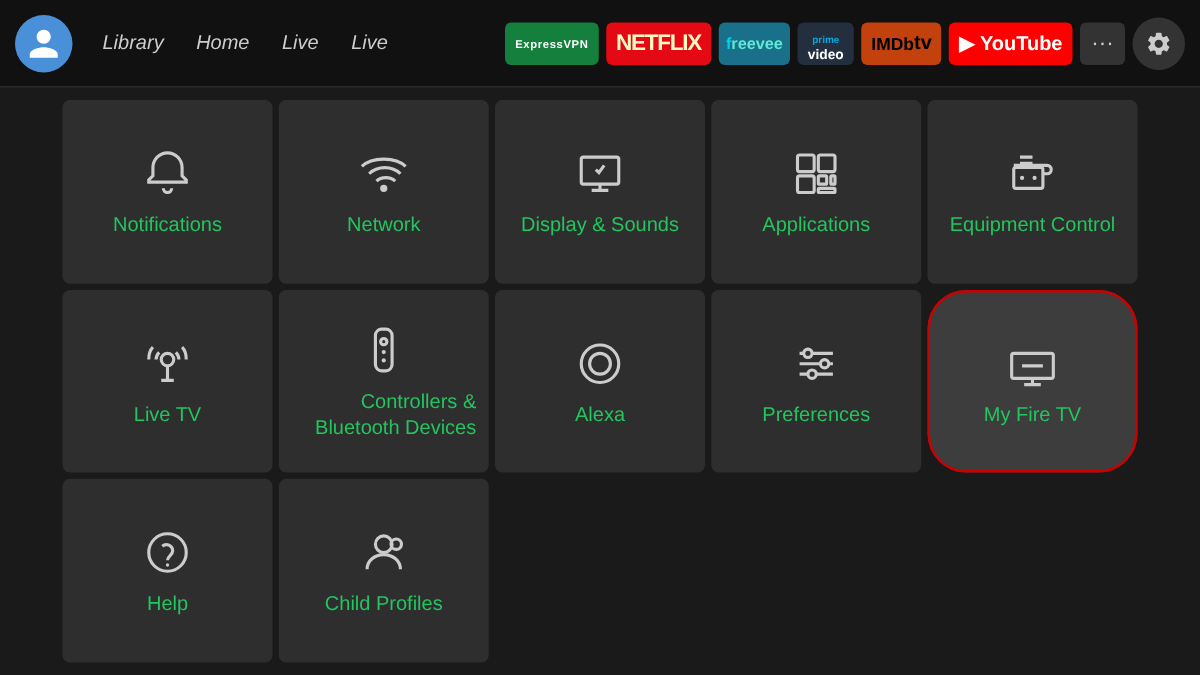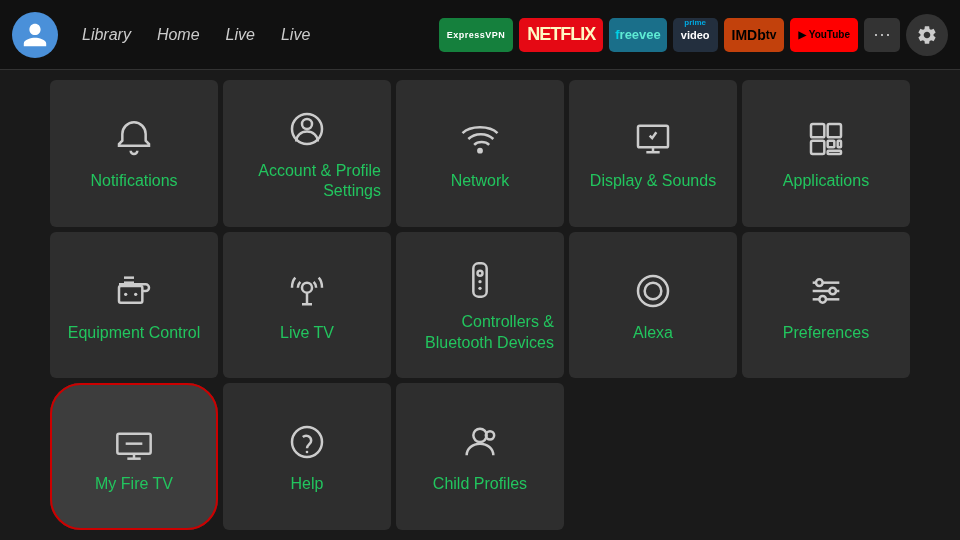--- a/index.html
+++ b/index.html
@@ -57,21 +57,21 @@
       font-size: 11px;
       font-weight: bold;
       padding: 0 8px;
       cursor: pointer;
     }
     .app-expressvpn { background: #15803d; color: #fff; font-size: 9px; letter-spacing: 0.5px; }
     .app-netflix { background: #e50914; color: #fef9c3; font-size: 18px; font-weight: 900; letter-spacing: -1px; }
     .app-freevee { background: #00a8e0; color: #fff; font-size: 11px; }
     .app-prime { background: #232f3e; color: #00a8e0; font-size: 9px; line-height: 1.2; text-align: center; }
     .app-imdb { background: #c2410c; color: #000; font-size: 14px; font-weight: 900; }
-    .app-youtube { background: #ff0000; color: #000000; font-size: 10px; font-weight: bold; }
+    .app-youtube { background: #ff0000; color: #ffffff; font-size: 16px; font-weight: bold; }
     .nav-more {
       width: 36px; height: 34px;
       background: #333;
       border-radius: 5px;
       display: flex; align-items: center; justify-content: center;
       cursor: pointer;
       font-size: 18px; color: #ccc;
     }
     .nav-settings {
       width: 42px; height: 42px;
@@ -146,24 +146,24 @@
     <span class="nav-link">Live</span>
   </div>
 
   <div class="nav-apps">
     <div class="app-badge app-expressvpn">ExpressVPN</div>
     <div class="app-badge app-netflix">NETFLIX</div>
     <div class="app-badge app-freevee" style="background:#1a6f8a; font-size:13px; font-weight:bold; height:34px; padding:0 6px;">
       <span style="color:#00d0e7;">f</span>
         <span style="color:#5eead4;">reevee</span>
     </div>
-    <div class="app-badge app-prime" style="height:34px; display:flex; align-items:flex-start; justify-content:center;">
+    <div class="app-badge app-prime" style="height:34px; display:flex; align-items:flex-end; justify-content:center;">
       <span style="font-size:8px; line-height:1.3; text-align:center; color:#00a8e0;">prime<br><span style="color:#fff; font-size:11px;">video</span></span>
     </div>
-    <div class="app-badge app-imdb">IMDb <span style="font-size:12px; font-weight:900;">tv</span></div>
+    <div class="app-badge app-imdb">IMDb <span style="font-size:16px; font-weight:900;">tv</span></div>
     <div class="app-badge app-youtube">▶ YouTube</div>
     <div class="nav-more">···</div>
     <div class="nav-settings">
       <svg width="22" height="22" viewBox="0 0 24 24" fill="#ccc">
         <path d="M19.14 12.94c.04-.3.06-.61.06-.94 0-.32-.02-.64-.07-.94l2.03-1.58c.18-.14.23-.41.12-.61l-1.92-3.32c-.12-.22-.37-.29-.59-.22l-2.39.96c-.5-.38-1.03-.7-1.62-.94l-.36-2.54c-.04-.24-.24-.41-.48-.41h-3.84c-.24 0-.43.17-.47.41l-.36 2.54c-.59.24-1.13.57-1.62.94l-2.39-.96c-.22-.08-.47 0-.59.22L2.74 8.87c-.12.21-.08.47.12.61l2.03 1.58c-.05.3-.09.63-.09.94s.02.64.07.94l-2.03 1.58c-.18.14-.23.41-.12.61l1.92 3.32c.12.22.37.29.59.22l2.39-.96c.5.38 1.03.7 1.62.94l.36 2.54c.05.24.24.41.48.41h3.84c.24 0 .44-.17.47-.41l.36-2.54c.59-.24 1.13-.56 1.62-.94l2.39.96c.22.08.47 0 .59-.22l1.92-3.32c.12-.22.07-.47-.12-.61l-2.01-1.58zM12 15.6c-1.98 0-3.6-1.62-3.6-3.6s1.62-3.6 3.6-3.6 3.6 1.62 3.6 3.6-1.62 3.6-3.6 3.6z"></path>
       </svg>
     </div>
   </div>
 </nav>
 
@@ -173,30 +173,20 @@
     <div class="settings-tile">
       <div class="tile-icon">
         <svg viewBox="0 0 24 24" stroke="#ccc" stroke-width="1.5" fill="none">
           <path d="M12 2a7 7 0 00-7 7v4l-2 2v1h18v-1l-2-2V9a7 7 0 00-7-7z"></path>
           <path d="M10 19a2 2 0 004 0"></path>
         </svg>
       </div>
       <span class="tile-label">Notifications</span>
     </div>
 
-    <div class="settings-tile">
-      <div class="tile-icon">
-        <svg viewBox="0 0 24 24" stroke="#ccc" stroke-width="1.5" fill="none">
-          <circle cx="12" cy="12" r="9"></circle>
-          <circle cx="12" cy="9" r="3"></circle>
-          <path d="M5.5 19.5c0-3.5 2.9-6 6.5-6s6.5 2.5 6.5 6"></path>
-        </svg>
-      </div>
-      <span class="tile-label">Account &amp; Profile Settings</span>
-    </div>
 
     <div class="settings-tile">
       <div class="tile-icon">
         <svg viewBox="0 0 24 24" stroke="#ccc" stroke-width="1.5" fill="none">
           <path d="M1.5 8.5C6.2 3.8 17.8 3.8 22.5 8.5"></path>
           <path d="M5 12c3.9-3.9 11.1-3.9 15 0"></path>
           <path d="M8.5 15.5c2.2-2.2 6.8-2.2 9 0"></path>
           <circle cx="12" cy="19" r="1" fill="#ccc"></circle>
         </svg>
       </div>

